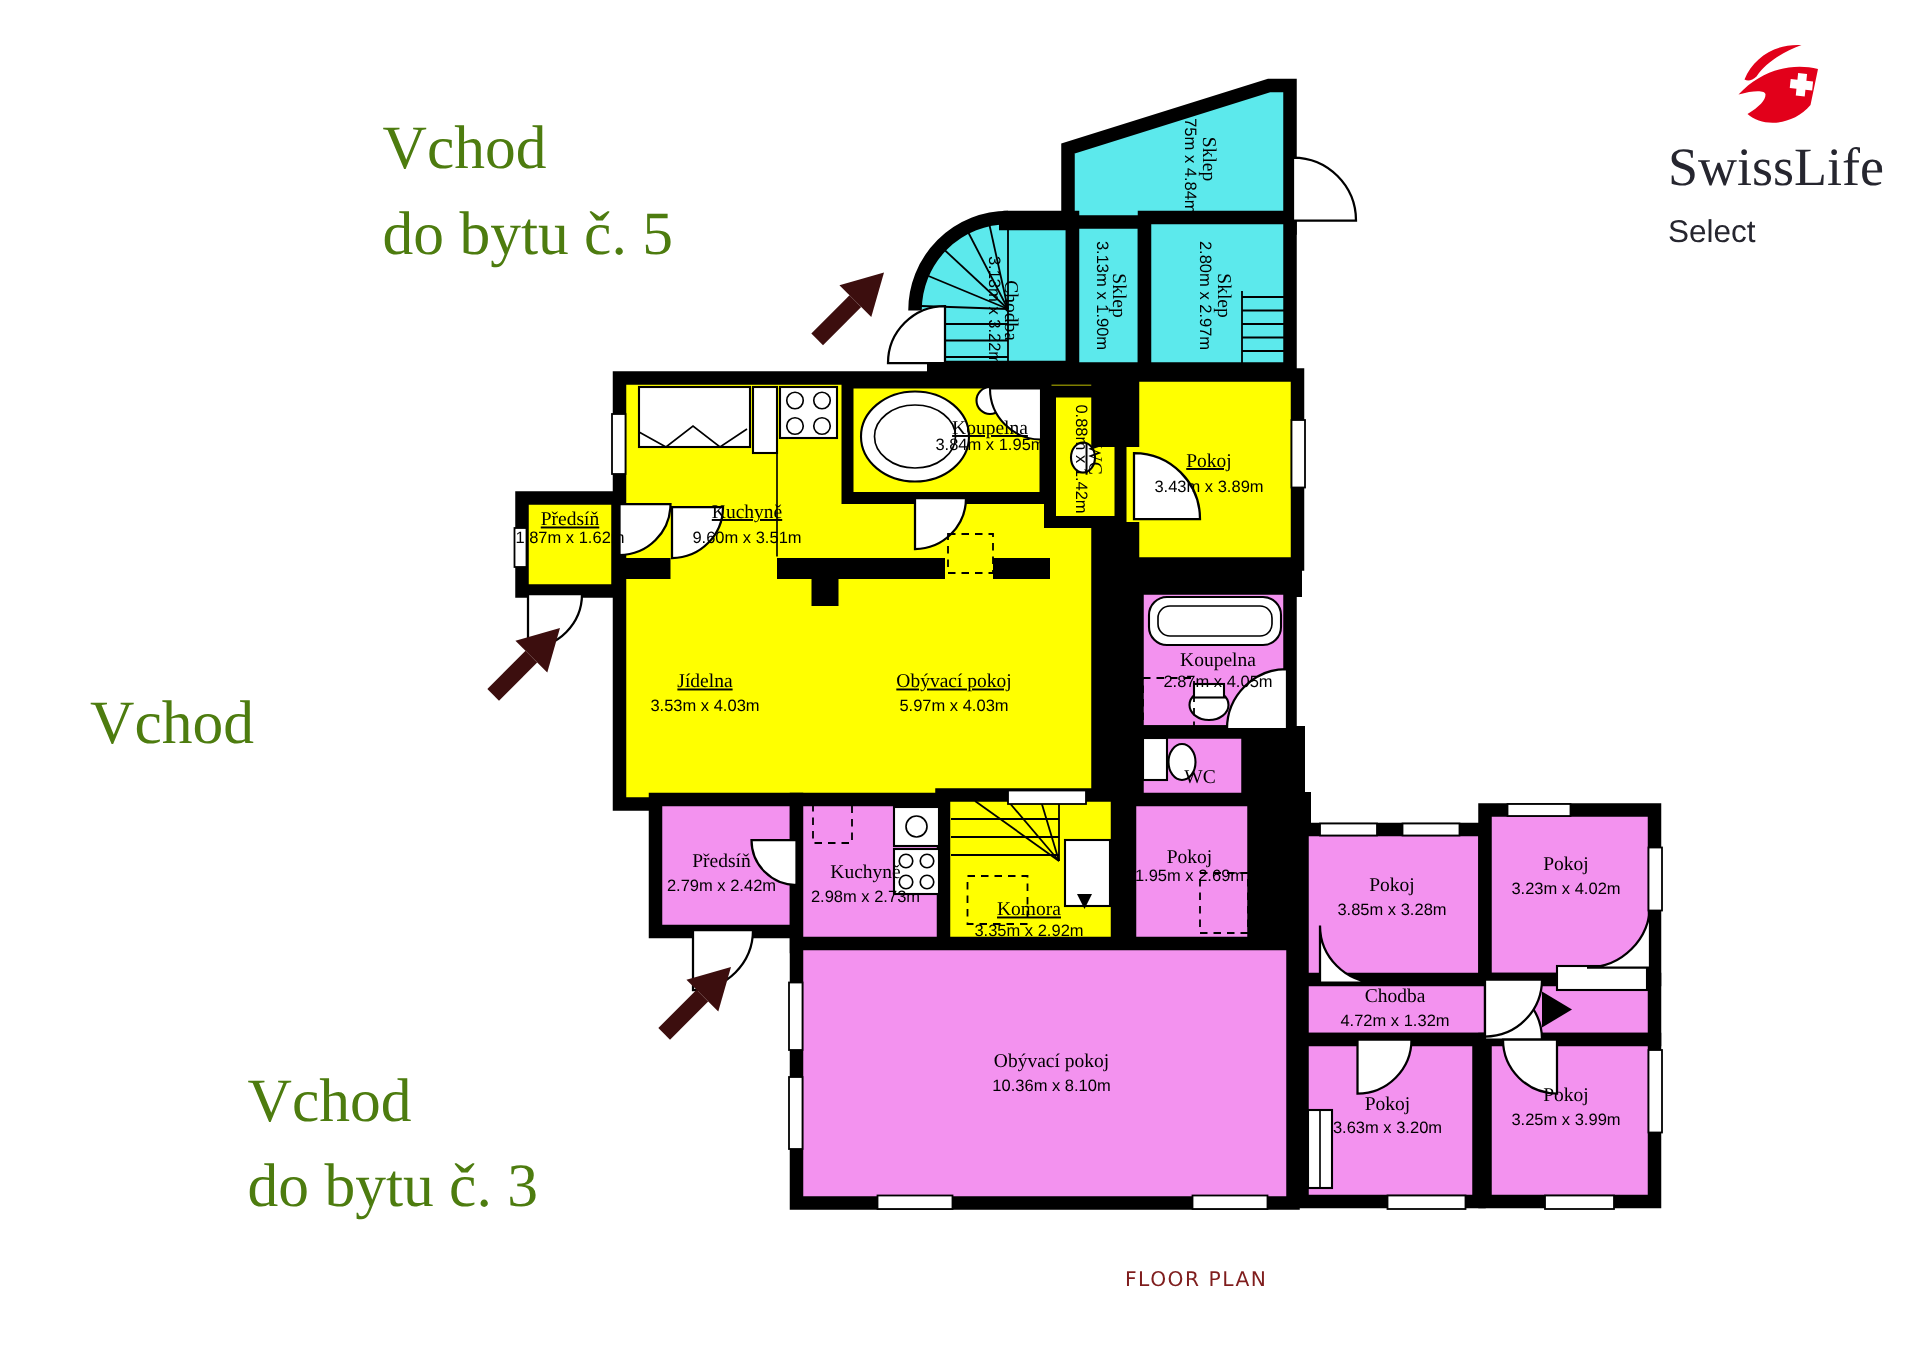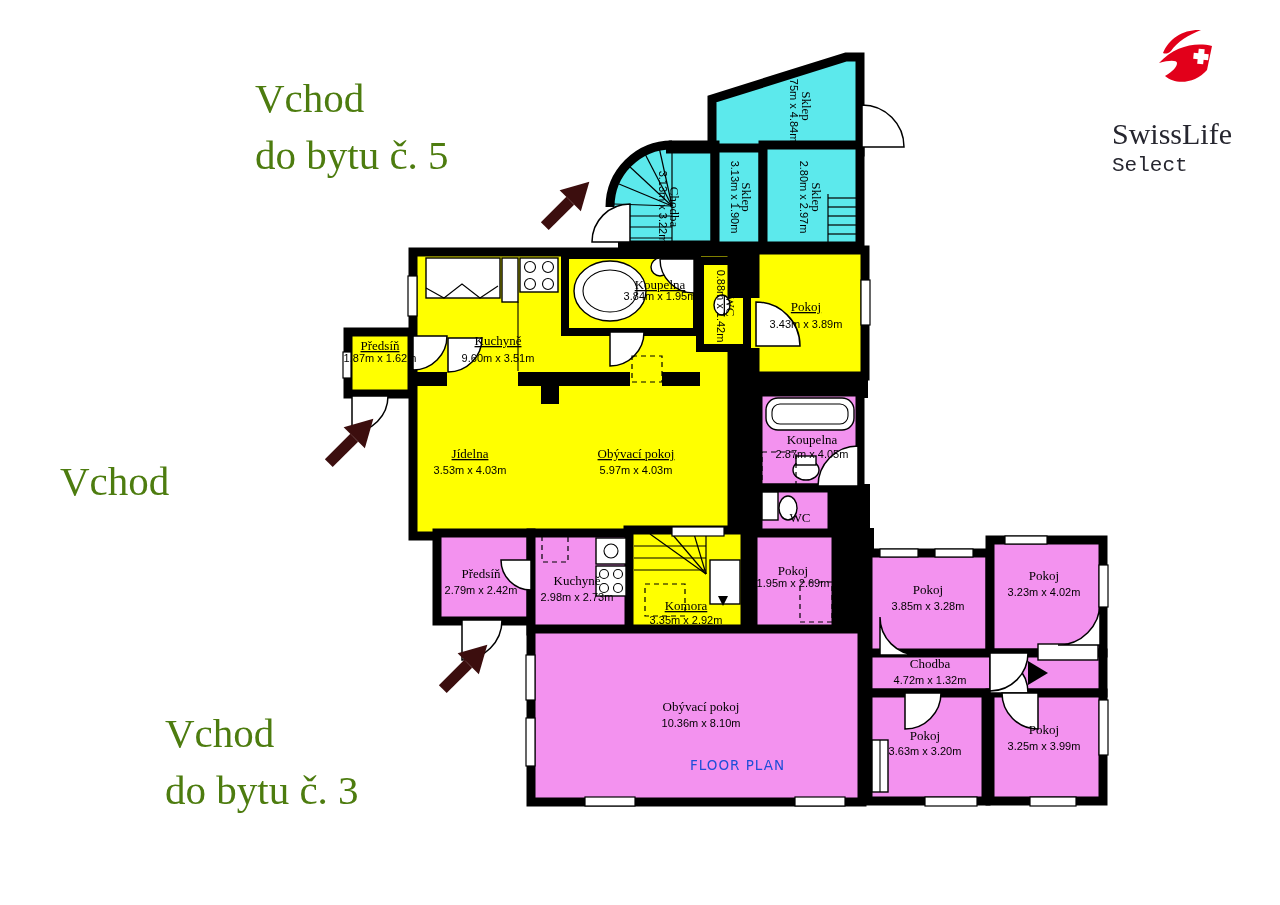--- a/index.html
+++ b/index.html
@@ -19,28 +19,28 @@
   .stair{fill:none;stroke:#000;stroke-width:1.2;}
   .rn{font-family:"Liberation Serif",serif;font-size:13px;fill:#000;text-anchor:middle;}
   .u{text-decoration:underline;}
   .rd{font-family:"Liberation Sans",sans-serif;font-size:11px;fill:#000;text-anchor:middle;}
 
   
   .vchod{position:absolute;text-align:left;font-family:"Liberation Serif",serif;
          font-size:41px;line-height:57px;color:#4d7c0f;}
 
   
-  #caption{position:absolute;left:690px;top:757px;width:155px;text-align:left;
-           font-family:"DejaVu Sans",sans-serif;font-size:13.5px;letter-spacing:1px;color:#1d4ed8;}
+  #caption{position:absolute;left:690px;top:845px;width:155px;text-align:right;
+           font-family:"DejaVu Sans",sans-serif;font-size:13.5px;letter-spacing:1px;color:#7f1d1d;}
 
   
   #logo{position:absolute;left:1112px;top:26px;width:140px;color:#26262f;}
   #logo .icon{margin-left:36px;width:74px;height:64px;}
-  #logo .brand{font-family:"Liberation Serif",serif;font-size:30px;line-height:32px;margin-top:24px;}
-  #logo .sub{font-family:Liberation Mono, monospace;font-size:21px;line-height:22px;margin-top:5px;}
+  #logo .brand{font-family:"Liberation Serif",serif;font-size:36px;line-height:32px;}
+  #logo .sub{font-family:Liberation Sans, sans-serif;font-size:21px;line-height:22px;margin-top:17px;}
 </style>
 </head>
 <body>
 
 <div id="stage">
 
   <svg id="plan" width="1280" height="905" viewBox="0 0 1280 905">
 
     <g>
       <rect class="blk" x="618" y="230" width="246" height="28"></rect>

